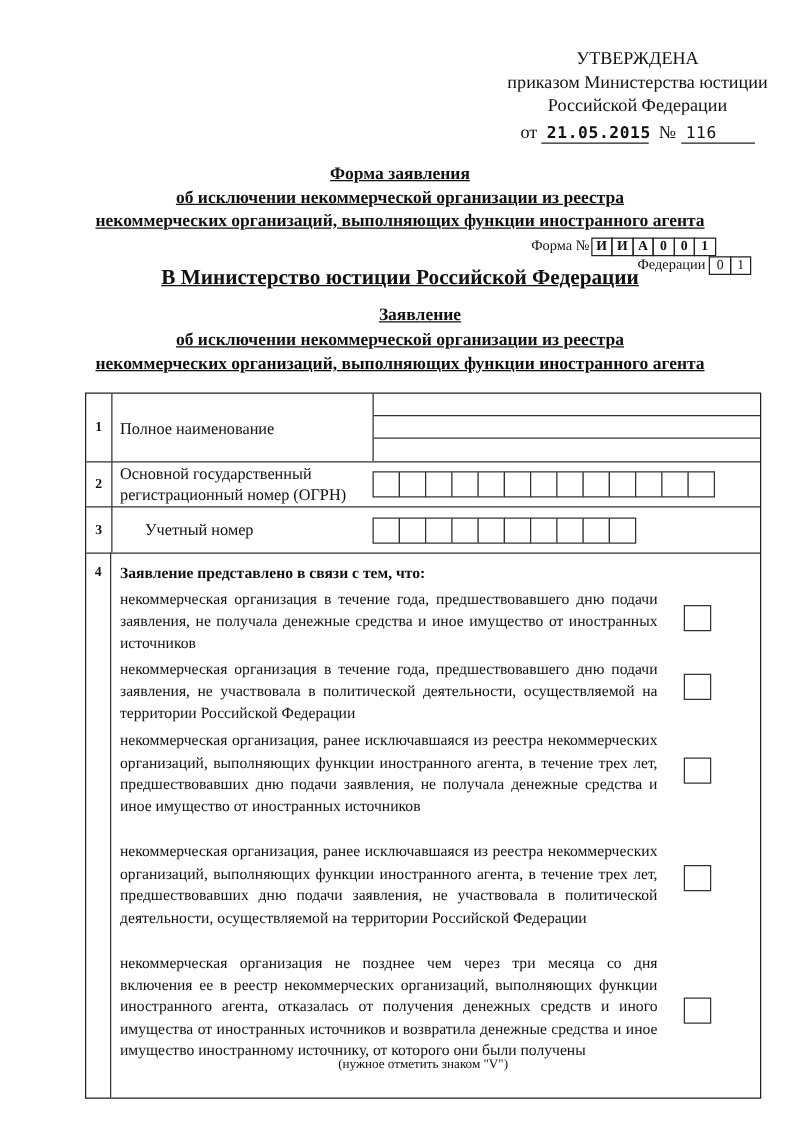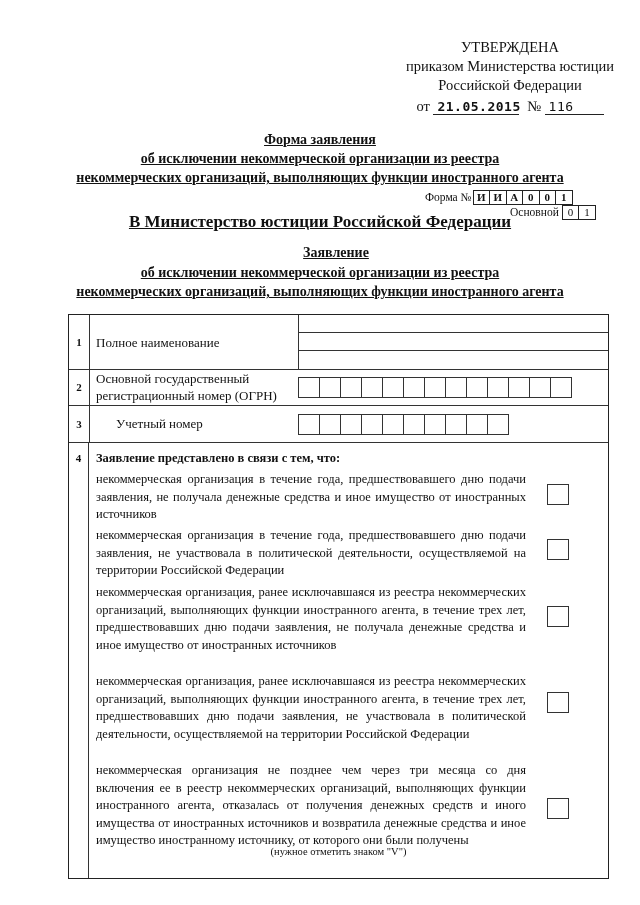--- a/index.html
+++ b/index.html
@@ -55,21 +55,21 @@
 <div id="form-code" class="abs">
   <span class="lbl">Форма №</span>
   <div class="code-cell">И</div>
   <div class="code-cell">И</div>
   <div class="code-cell">А</div>
   <div class="code-cell">0</div>
   <div class="code-cell">0</div>
   <div class="code-cell">1</div>
 </div>
 <div id="page-code" class="abs">
-  <span class="lbl" style="margin-right:4px;">Основной</span>
+  <span class="lbl" style="margin-right:4px;">Федерации</span>
   <div class="code-cell">0</div>
   <div class="code-cell">1</div>
 </div>
 
 <div class="abs title" style="top:212px;font-size:17px;">В Министерство юстиции Российской Федерации</div>
 
 <div class="abs title" style="top:243px;margin-left:16px;">Заявление</div>
 <div class="abs title" style="top:263px;">об исключении некоммерческой организации из реестра</div>
 <div class="abs title" style="top:282px;">некоммерческих организаций, выполняющих функции иностранного агента</div>
 

